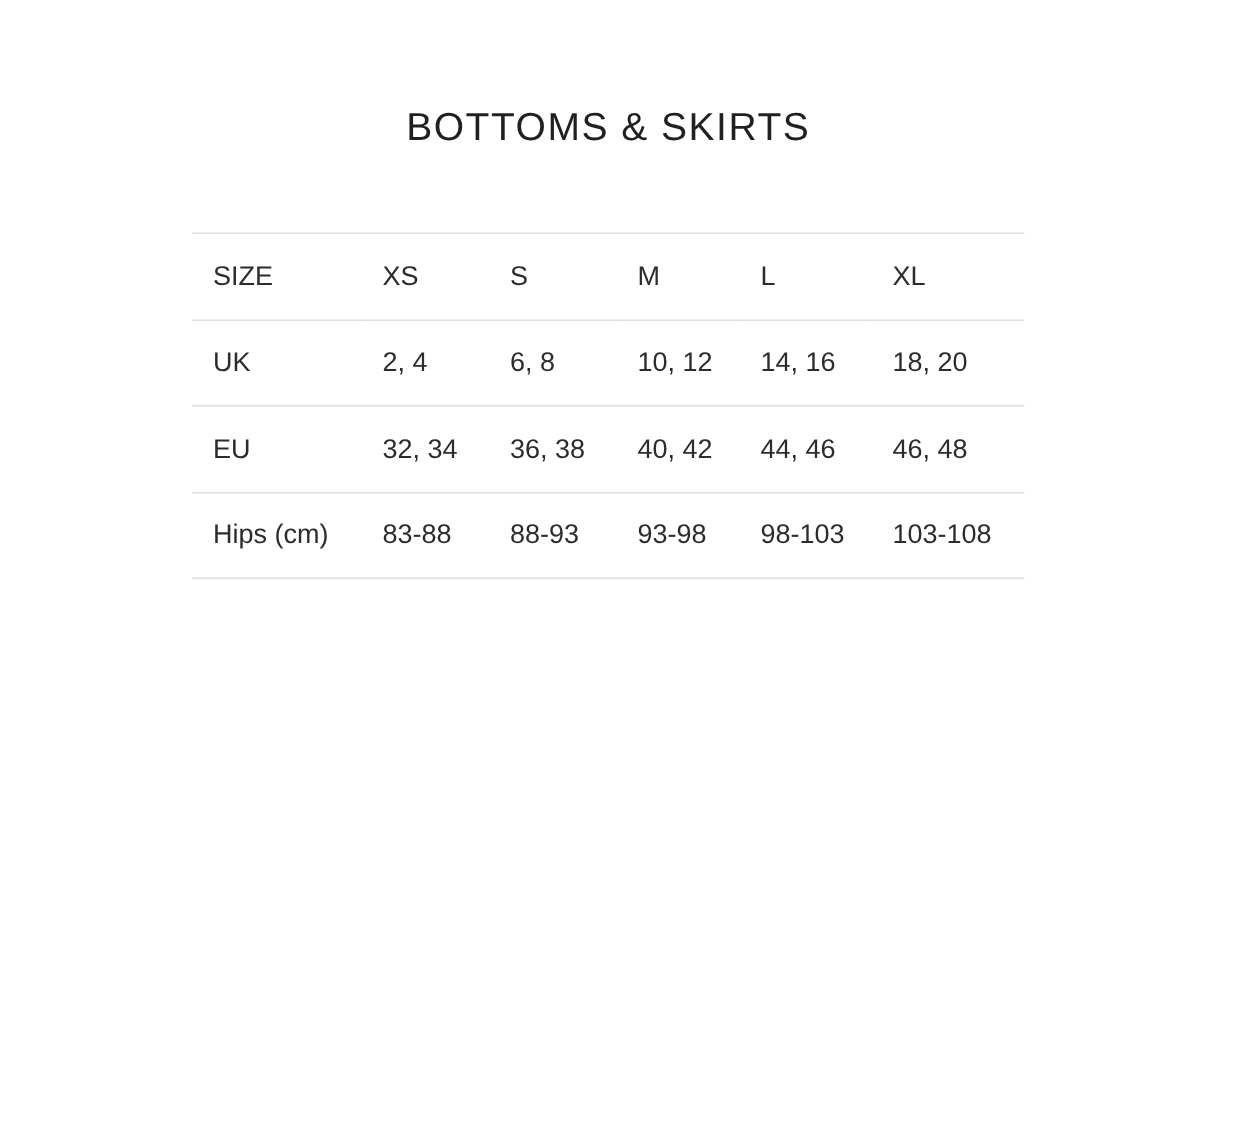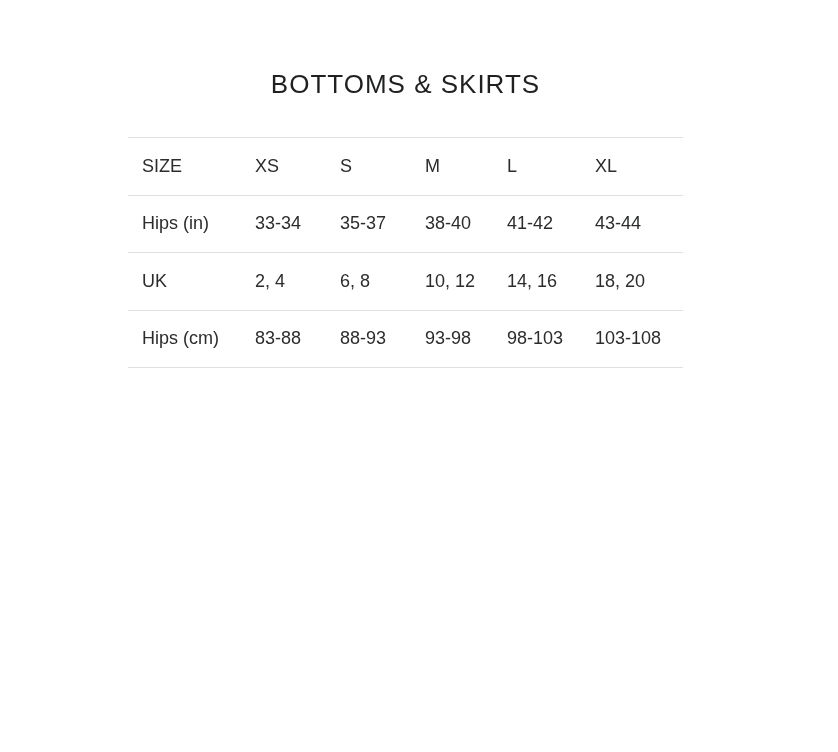--- a/index.html
+++ b/index.html
@@ -21,21 +21,21 @@
   }
   .page-title {
     text-align: center;
     font-size: 26px;
     line-height: 40px;
     letter-spacing: 1px;
     font-weight: 400;
     color: #1f2021;
   }
   table.size-table {
-    margin-top: 33px;
+    margin-top: 51px;
     width: 555px;
     border-collapse: collapse;
     table-layout: fixed;
     border-bottom: 1px solid #e0e0e0;
   }
   table.size-table tr {
     border-top: 1px solid #e0e0e0;
     height: 57.5px;
   }
   table.size-table th,
@@ -78,34 +78,34 @@
           <th>SIZE</th>
           <th>XS</th>
           <th>S</th>
           <th>M</th>
           <th>L</th>
           <th>XL</th>
         </tr>
       </thead>
       <tbody>
         <tr>
-          <td>Hips (in)</td>
-          <td>33-34</td>
-          <td>35-37</td>
-          <td>38-40</td>
-          <td>41-42</td>
-          <td>43-44</td>
-        </tr>
-        <tr>
           <td>UK</td>
           <td>2, 4</td>
           <td>6, 8</td>
           <td>10, 12</td>
           <td>14, 16</td>
           <td>18, 20</td>
+        </tr>
+        <tr>
+          <td>EU</td>
+          <td>32, 34</td>
+          <td>36, 38</td>
+          <td>40, 42</td>
+          <td>44, 46</td>
+          <td>46, 48</td>
         </tr>
         <tr>
           <td>Hips (cm)</td>
           <td>83-88</td>
           <td>88-93</td>
           <td>93-98</td>
           <td>98-103</td>
           <td>103-108</td>
         </tr>
       </tbody>

